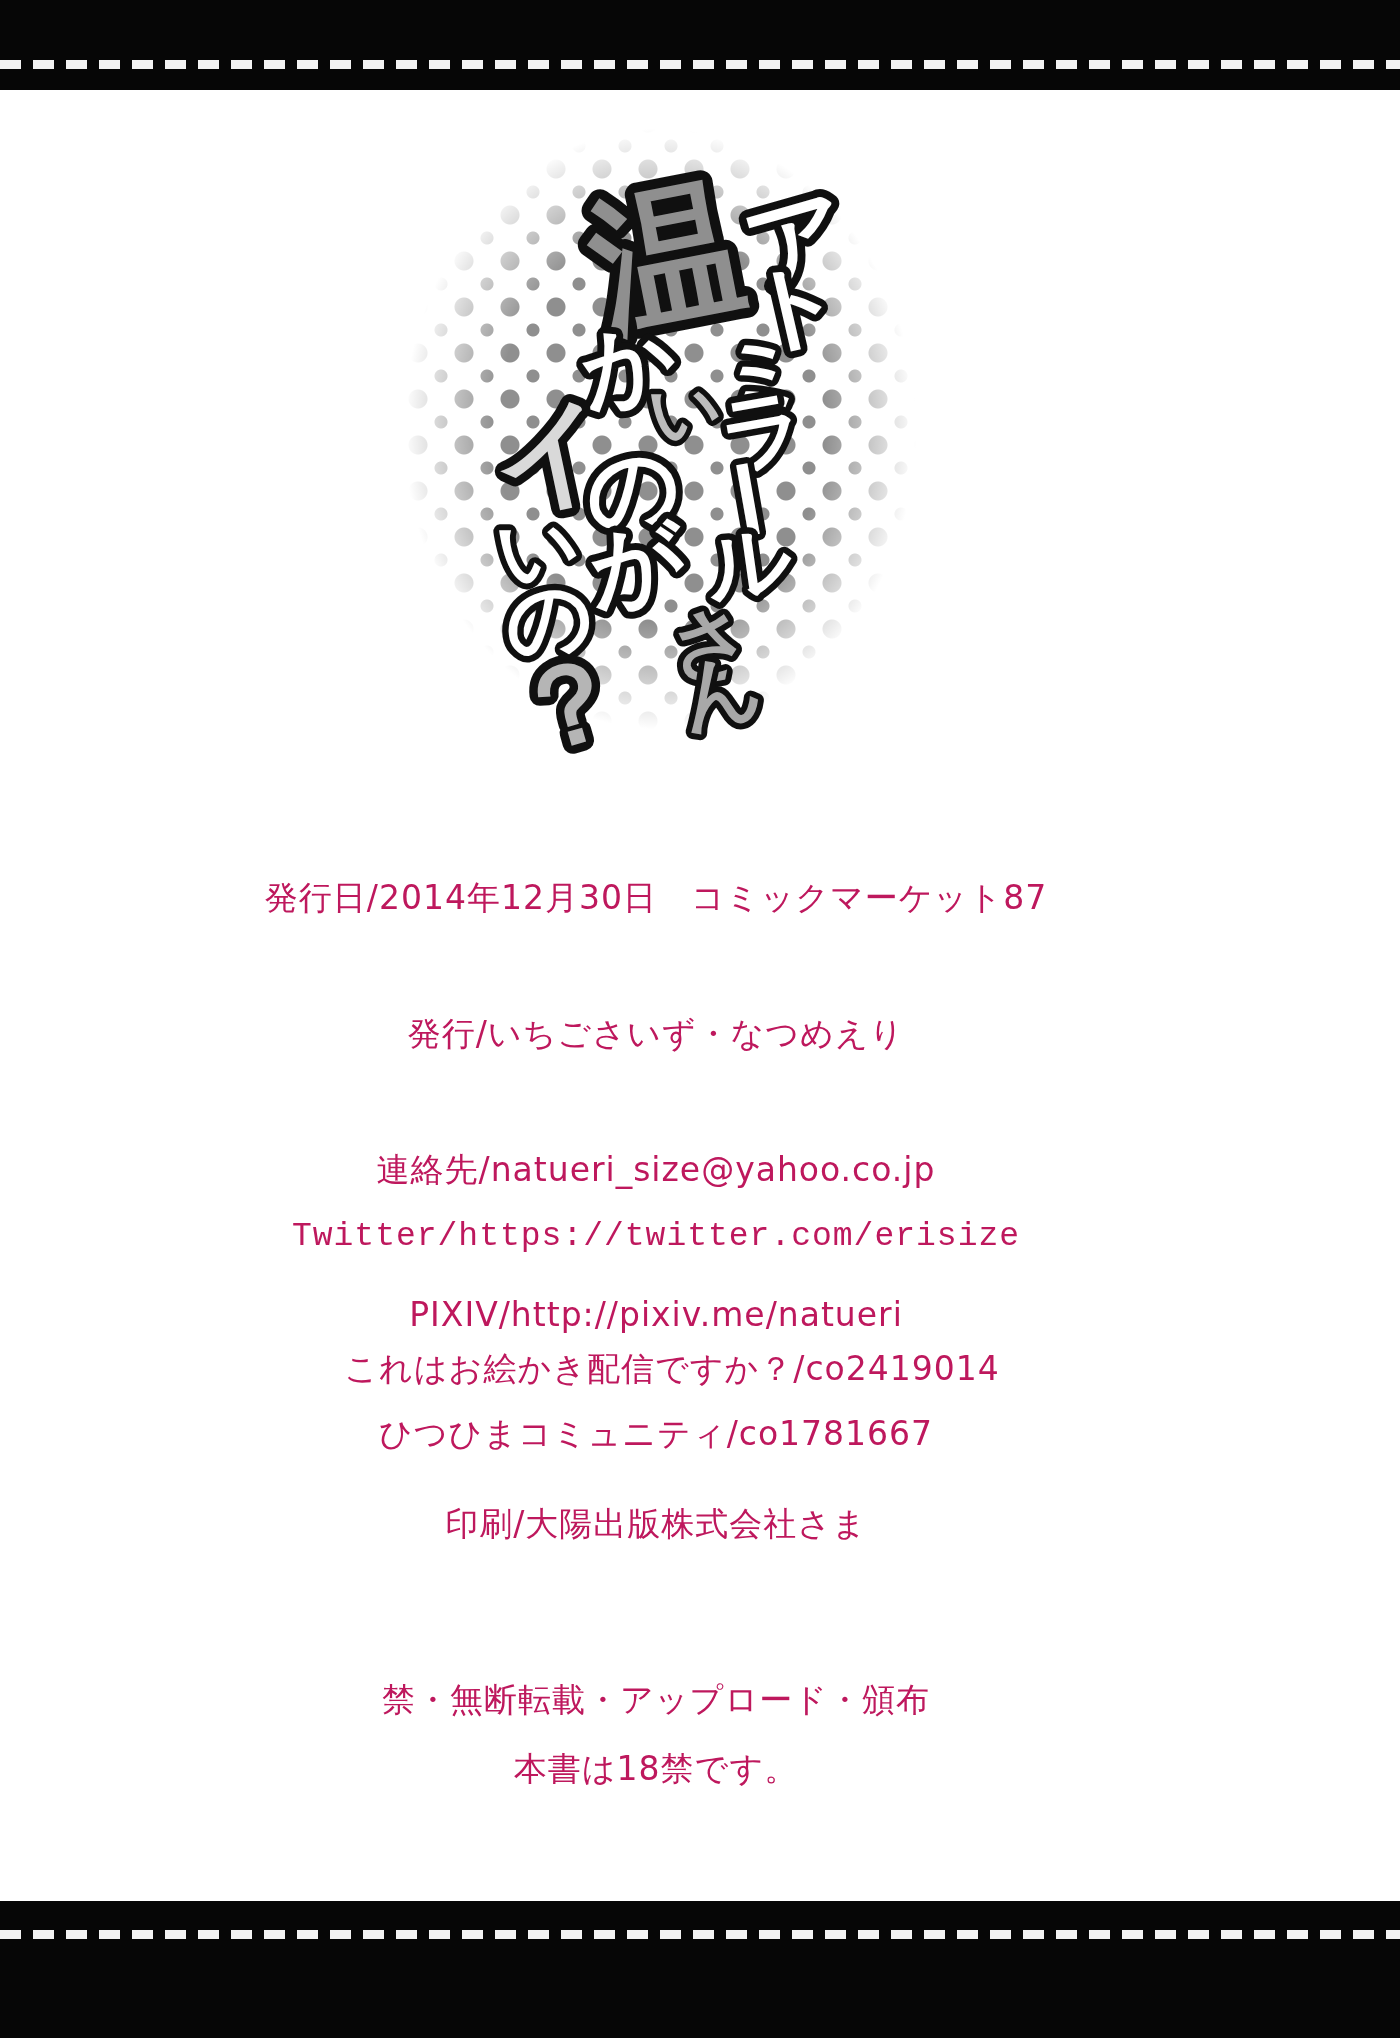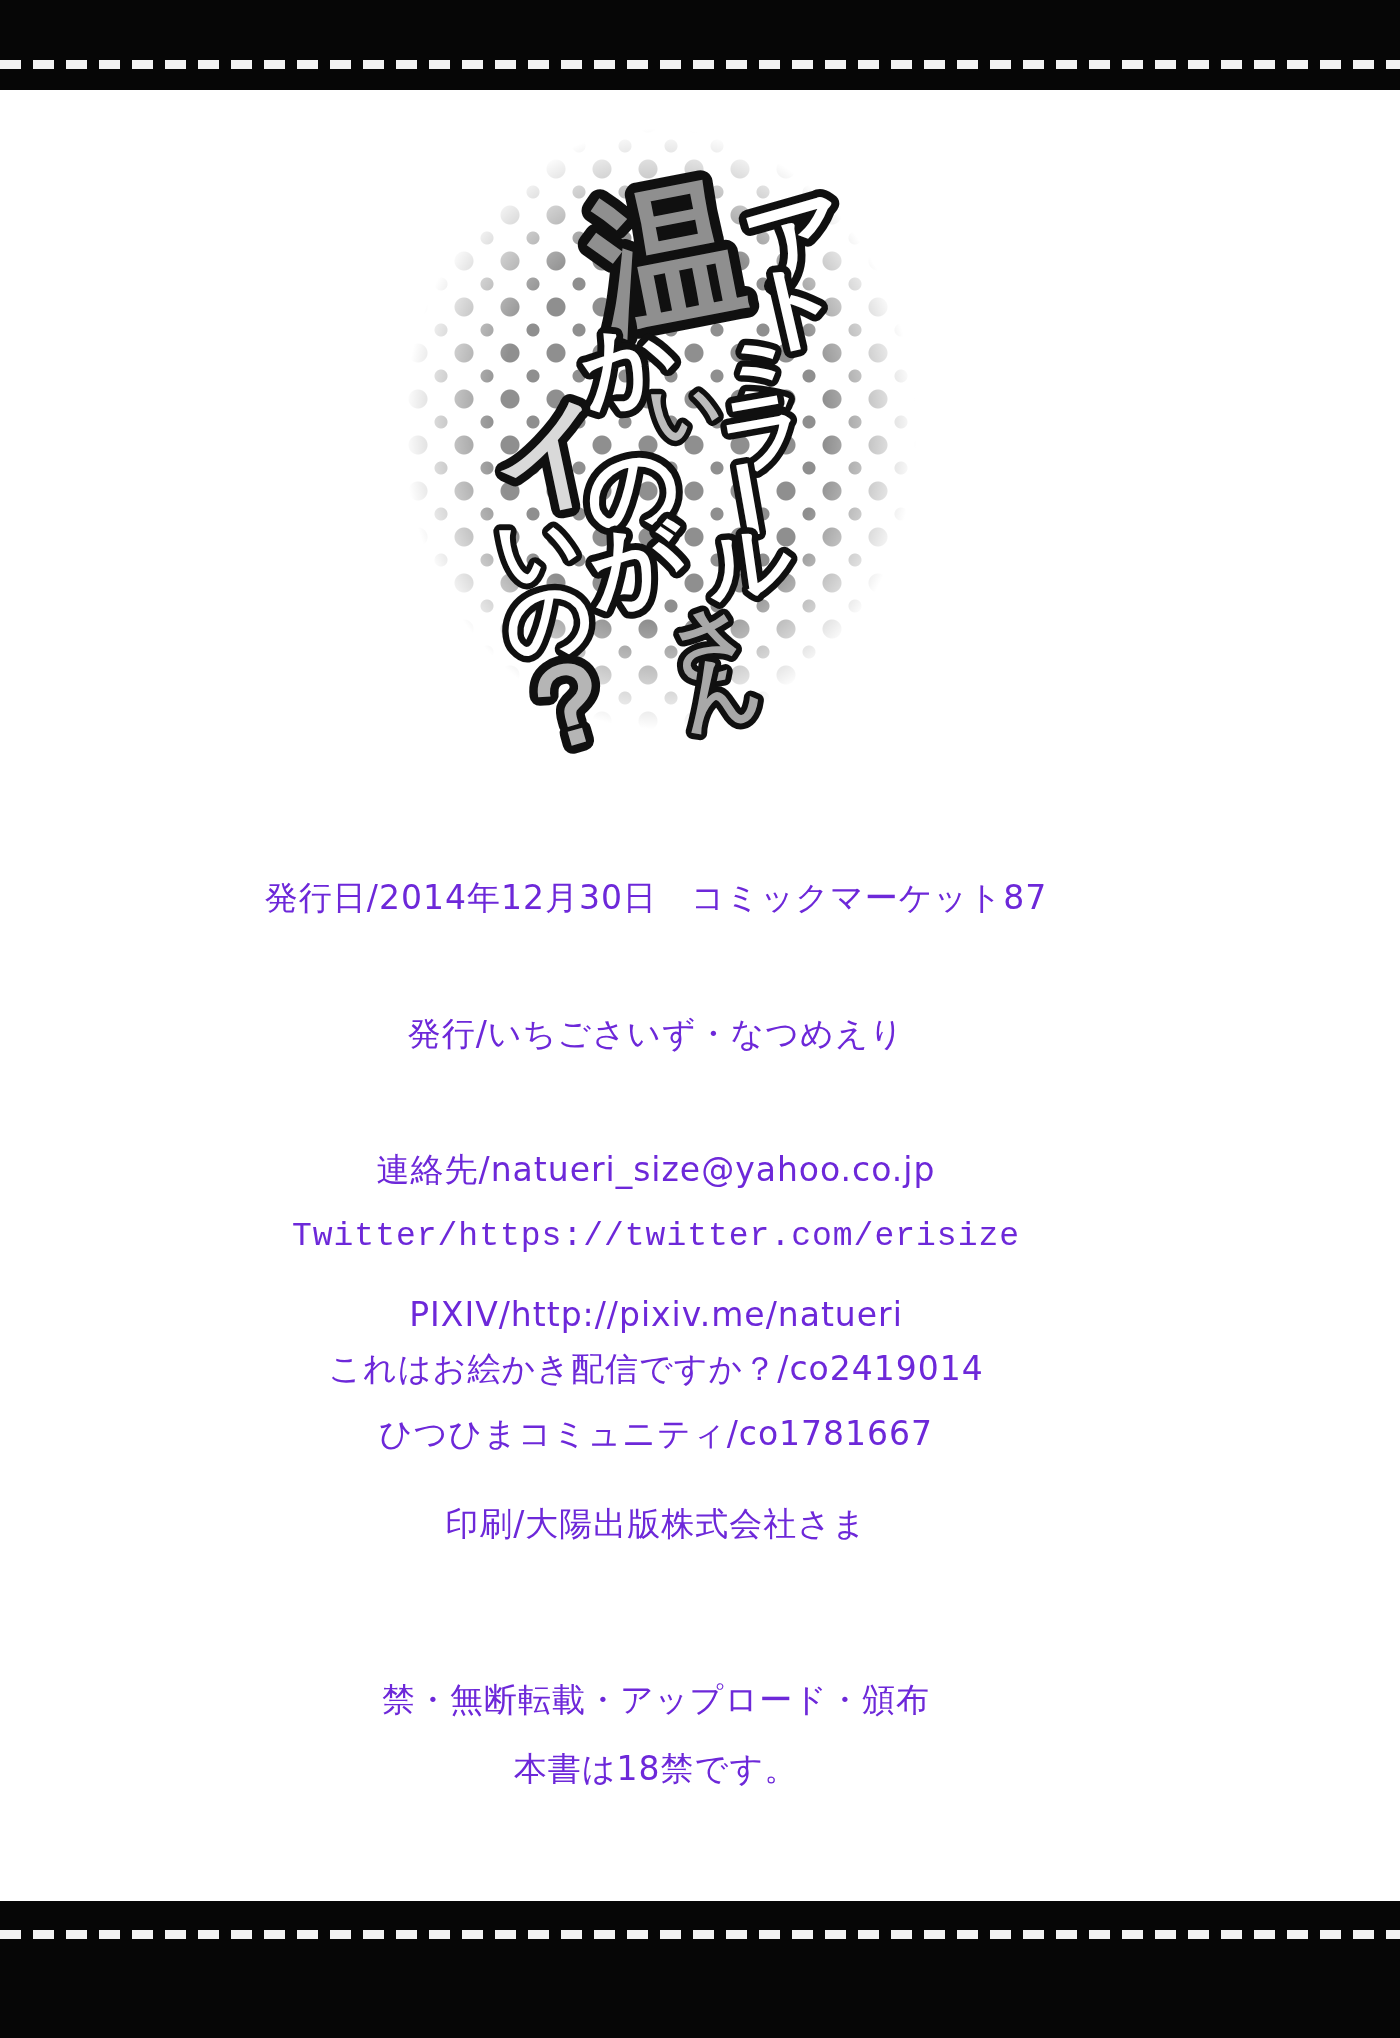--- a/index.html
+++ b/index.html
@@ -45,31 +45,31 @@
     stroke-linejoin:round;
     text-anchor:middle;
     dominant-baseline:central;
   }
 
   
   .colophon-line{
     position:absolute;left:0;width:1312px;
     text-align:center;
     font-size:33px;line-height:40px;
-    color:#6d28d9;
+    color:#be185d;
     letter-spacing:1px;
     white-space:nowrap;
   }
   .l1{top:878px;}
   .l2{top:1014px;}
   .l3{top:1084px;}
   .l4{top:1150px;}
   .l5{top:1217px;font-family:Liberation Mono, monospace;}
   .l6{top:1295px;}
-  .l7{top:1349px;}
+  .l7{top:1349px;padding-left:16px;}
   .l8{top:1414px;}
   .l9{top:1504px;}
   .l10{top:1680px;font-family:Liberation Serif, serif;}
   .l11{top:1749px;}
 </style>
 </head>
 <body>
 
 <div class="page">
 

